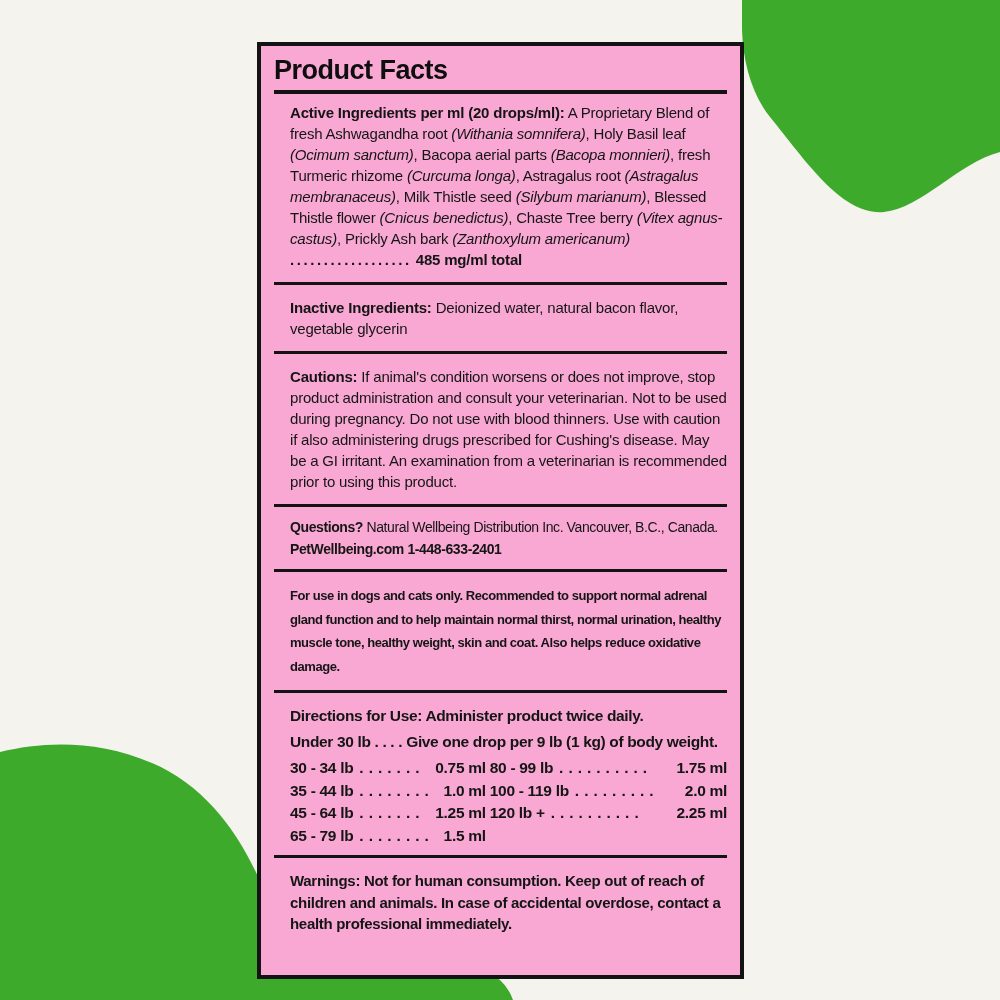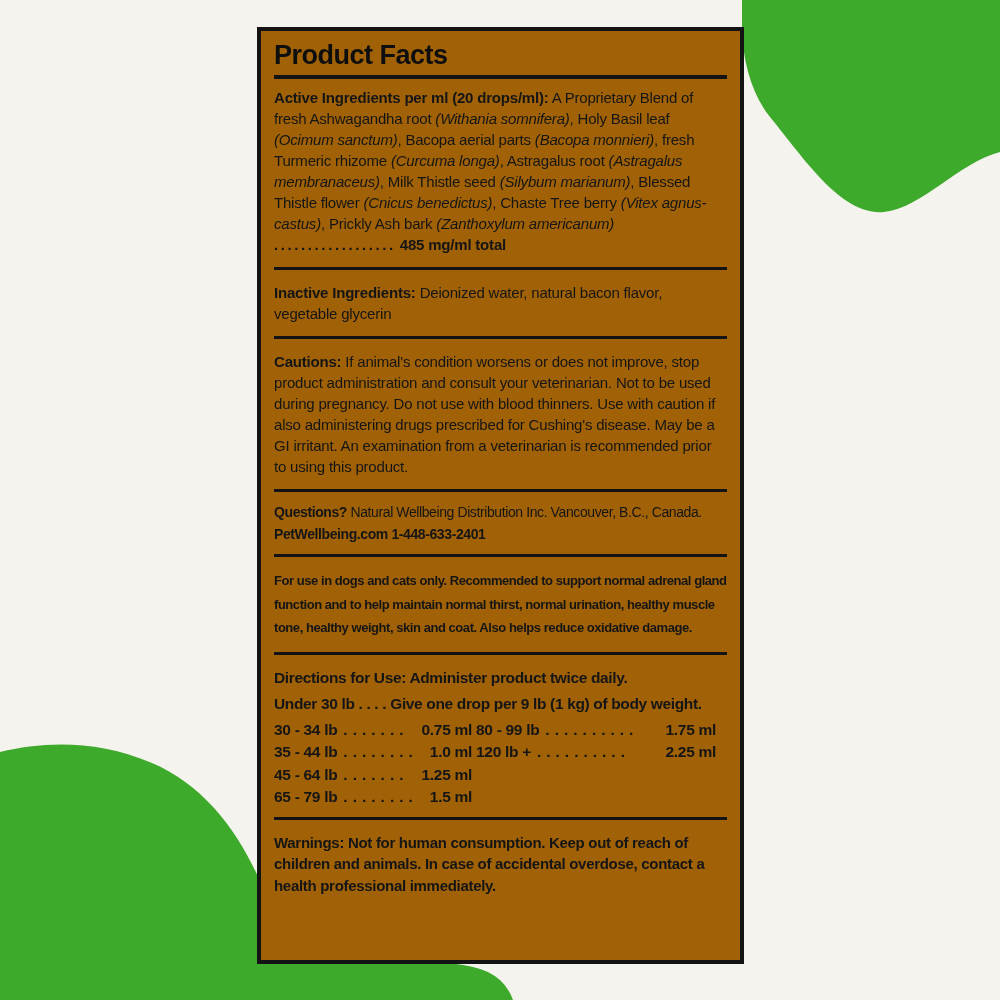--- a/index.html
+++ b/index.html
@@ -4,32 +4,32 @@
 <style>
   html,body{margin:0;padding:0;}
   body{
     width:1000px;height:1000px;position:relative;overflow:hidden;
     background:#F5F3EE;
     font-family:"Liberation Sans", sans-serif;
     -webkit-font-smoothing:antialiased;
   }
   .shapes{position:absolute;left:0;top:0;width:1000px;height:1000px;}
   .panel{
-    position:absolute;left:257px;top:27px;width:487px;height:937px;
-    box-sizing:border-box;background:#a16207;border:4px solid #131313;
+    position:absolute;left:257px;top:42px;width:487px;height:937px;
+    box-sizing:border-box;background:#f9a8d4;border:4px solid #131313;
     padding:8px 13px 8px 13px;color:#151515;overflow:hidden;
     letter-spacing:-0.2px;
   }
   .panel h1{
     margin:0;font-size:27px;font-weight:800;letter-spacing:-0.5px;
     line-height:32px;color:#0e0e0e;
   }
   .title-rule{height:4px;background:#131313;margin:4px 0 3px 0;}
   .divider{height:3px;background:#131313;margin:7px 0 7px 0;}
-  .section{padding:1px 0;}
+  .section{padding:1px 0;margin-left:16px;}
   .section p{margin:4px 0 4px 0;font-size:15px;line-height:21px;}
   .section.certification p,
   .section.shake p{font-weight:700;font-size:15.5px;letter-spacing:-0.4px;}
   .section.questions p{font-size:14px;line-height:20px;letter-spacing:-0.4px;margin:2px 0;}
   .section.usage p{font-weight:700;font-size:13px;line-height:23.5px;letter-spacing:-0.45px;}
   .section.directions p{font-weight:700;font-size:15.5px;line-height:22px;letter-spacing:-0.35px;}
   .section.warnings p{font-weight:600;font-size:15px;line-height:21.5px;letter-spacing:-0.3px;}
   .b{font-weight:700;}
   .i{font-style:italic;}
   .sb{font-weight:600;}
@@ -101,20 +101,25 @@
               <span class="d-amount">1.5 ml</span>
             </div>
           </div>
           <div class="dose-col right">
             <div class="dose-row">
               <span>80 - 99 lb</span>
               <span class="d-leader">..........</span>
               <span class="d-amount">1.75 ml</span>
             </div>
             <div class="dose-row">
+              <span>100 - 119 lb</span>
+              <span class="d-leader">.........</span>
+              <span class="d-amount">2.0 ml</span>
+            </div>
+            <div class="dose-row">
               <span>120 lb +</span>
               <span class="d-leader">..........</span>
               <span class="d-amount">2.25 ml</span>
             </div>
           </div>
         </div>
       </div>
       <div class="divider"></div>
       <div class="section warnings">
         <p><span class="b">Warnings:</span><span class="sb"> Not for human consumption. Keep out of reach of children and animals. In case of accidental overdose, contact a health professional immediately.</span></p>

